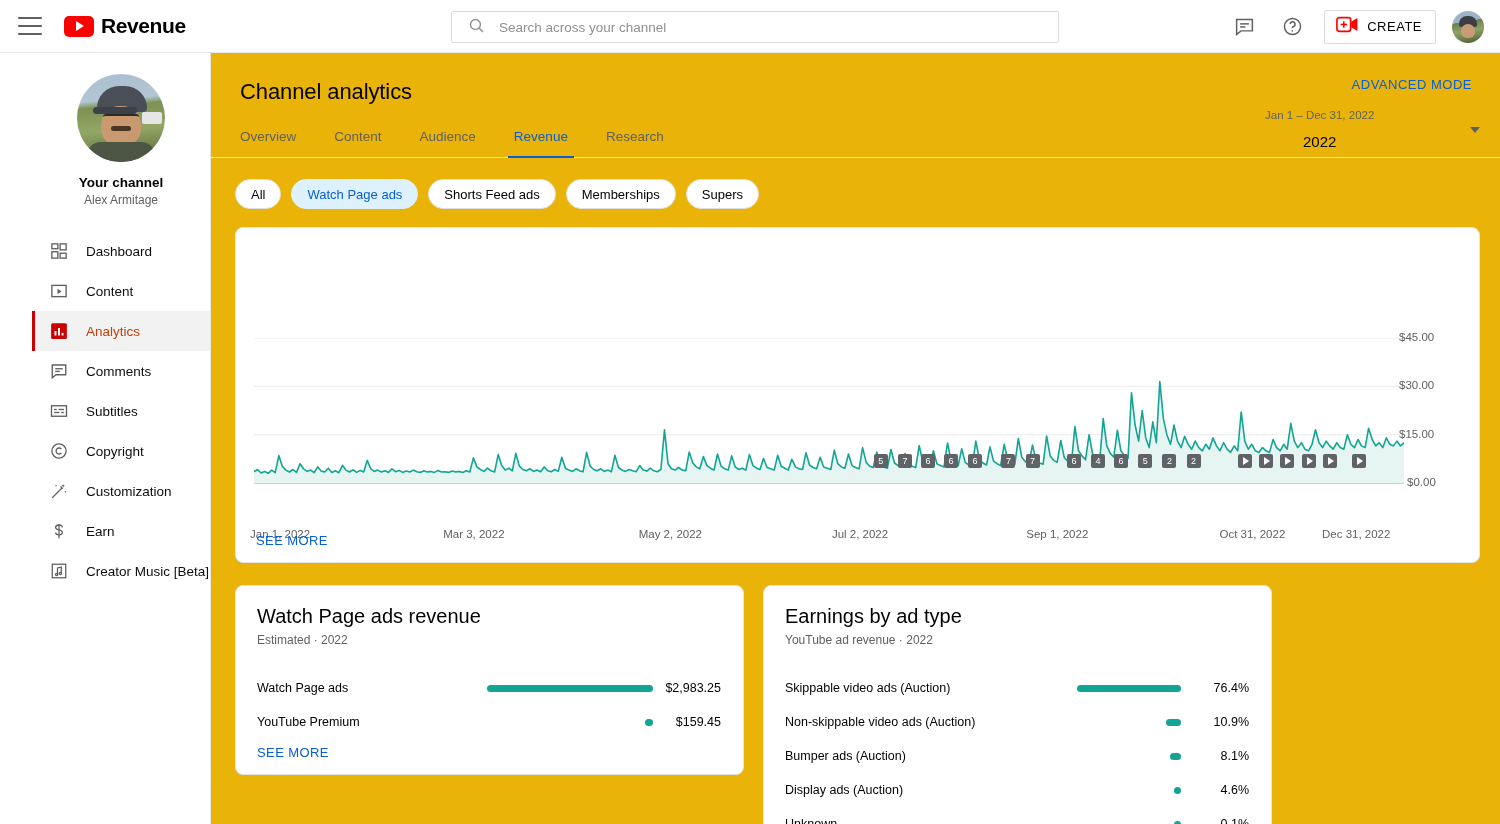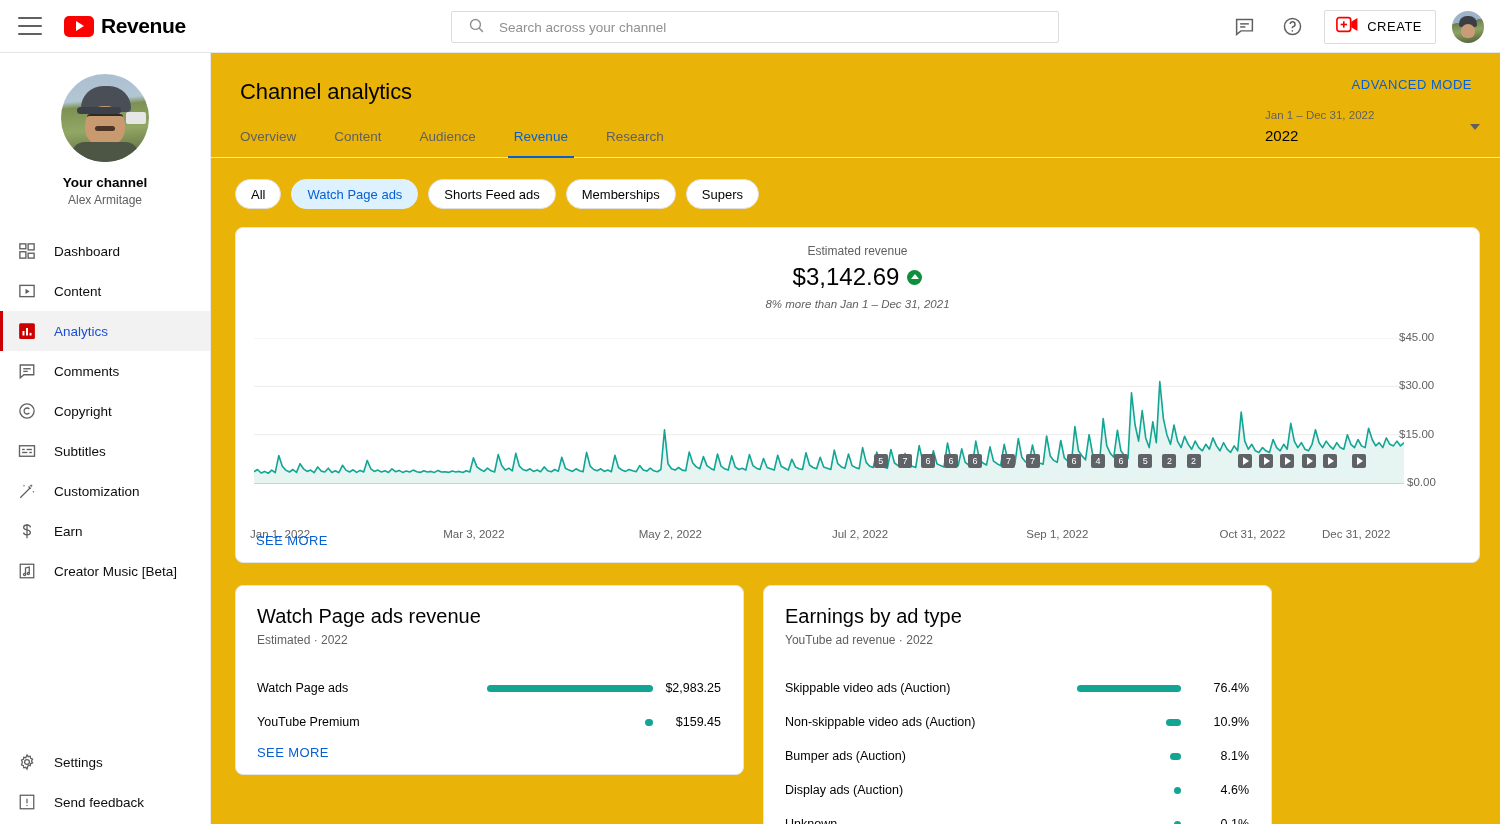--- a/index.html
+++ b/index.html
@@ -79,20 +79,21 @@
     content:""; position:absolute; left:9px; top:13px; width:14px; height:14px;
     background:#c99b76; border-radius: 7px 7px 6px 6px;
   }
 
   
   .sidebar {
     position: absolute; top: 53px; left: 0;
     width: 211px; height: 771px;
     background: #fff; border-right: 1px solid #e8e8e8;
     overflow: hidden;
+    padding-left: 32px;
   }
   .channel-block { padding-top: 21px; text-align: center; }
   .avatar-big {
     width: 88px; height: 88px; border-radius: 50%; margin: 0 auto;
     overflow: hidden; position: relative;
     background: linear-gradient(175deg,#a9bed0 0%,#b3c6d4 30%,#7d9154 37%,#93a765 62%,#53603a 100%);
     cursor: pointer;
   }
   .avatar-big .hat {
     position:absolute; left:20px; top:12px; width:50px; height:26px;
@@ -129,21 +130,21 @@
   .navitem {
     position: relative; height: 40px; display: flex; align-items: center;
     padding-left: 16px; cursor: pointer; gap: 16px;
   }
   .navitem .nlabel { font-size: 13.5px; color: #0d0d0d; }
   .navitem.active { background: #f2f2f2; }
   .navitem.active::before {
     content:""; position:absolute; left:0; top:0; width:3px; height:100%;
     background:#cc0000;
   }
-  .navitem.active .nlabel { color: #1d4ed8; font-weight: 500; }
+  .navitem.active .nlabel { color: #c2410c; font-weight: 500; }
   .nicon { width: 22px; height: 22px; display:flex; align-items:center; justify-content:center; flex:none; }
 
   .bottomnav { position: absolute; bottom: 0; left: 0; width: 211px; padding-bottom: 2px; }
 
   
   .main {
     position: absolute; top: 53px; left: 211px;
     width: 1289px; height: 771px; background: #eab308; overflow: hidden;
   }
   .page-head { padding: 26px 30px 0 29px; position: relative; }
@@ -152,21 +153,21 @@
     position: absolute; right: 28px; top: 24px;
     font-size: 13px; font-weight: 500; letter-spacing: 0.5px;
     color: #065fd4; cursor: pointer;
   }
   .daterange {
     position: absolute; right: 20px; top: 56px; width: 215px;
     display: flex; align-items: center; justify-content: space-between;
     cursor: pointer;
   }
   .dr-sub { font-size: 11.5px; color: #606060; }
-  .dr-main { font-size: 15px; color: #030303; margin-top: 6px; }
+  .dr-main { font-size: 15px; color: #030303; margin-top: 12px; text-align: center; }
   .caret { width:0;height:0;border-left:5px solid transparent;border-right:5px solid transparent;border-top:6px solid #606060; }
 
   .tabs {
     display: flex; gap: 10px; padding: 0 0 0 29px; margin-top: 24px;
     border-bottom: 1px solid #e5e5e5; position: relative;
   }
   .tab {
     font-size: 13.5px; color: #606060; padding: 0 14px 13px 14px;
     cursor: pointer; position: relative; white-space: nowrap;
   }
@@ -351,44 +352,44 @@
           <path d="M3 4h18v13H8l-5 4z"></path>
             <line x1="7" y1="9" x2="17" y2="9"></line>
             <line x1="7" y1="12.5" x2="13" y2="12.5"></line>
         </svg>
       </span>
       <span class="nlabel">Comments</span>
     </div>
 
     <div class="navitem">
       <span class="nicon">
-        <svg width="18" height="18" viewBox="0 0 24 24" fill="none" stroke="#606060" stroke-width="1.7">
-          <circle cx="12" cy="12" r="9.5"></circle>
-          <path d="M15.2 9.4a4 4 0 1 0 0 5.2"></path>
-        </svg>
-      </span>
-      <span class="nlabel">Copyright</span>
-    </div>
-
-    <div class="navitem">
-      <span class="nicon">
         <svg width="18" height="18" viewBox="0 0 24 24" fill="none" stroke="#606060" stroke-width="1.8">
           <rect x="2" y="5" width="20" height="14"></rect>
             <line x1="5.5" y1="10" x2="9" y2="10"></line>
           <line x1="11.5" y1="10" x2="18.5" y2="10"></line>
             <line x1="5.5" y1="14" x2="12.5" y2="14"></line>
           <line x1="15" y1="14" x2="18.5" y2="14"></line>
         </svg>
       </span>
       <span class="nlabel">Subtitles</span>
     </div>
 
     <div class="navitem">
       <span class="nicon">
         <svg width="18" height="18" viewBox="0 0 24 24" fill="none" stroke="#606060" stroke-width="1.7">
+          <circle cx="12" cy="12" r="9.5"></circle>
+          <path d="M15.2 9.4a4 4 0 1 0 0 5.2"></path>
+        </svg>
+      </span>
+      <span class="nlabel">Copyright</span>
+    </div>
+
+    <div class="navitem">
+      <span class="nicon">
+        <svg width="18" height="18" viewBox="0 0 24 24" fill="none" stroke="#606060" stroke-width="1.7">
           <line x1="3" y1="21" x2="16" y2="8"></line>
             <path d="M14 6l3 3"></path>
           <path d="M17.5 2.5l.7 1.8 1.8.7-1.8.7-.7 1.8-.7-1.8-1.8-.7 1.8-.7z" fill="#606060" stroke="none"></path>
           <circle cx="8" cy="5" r="0.9" fill="#606060" stroke="none"></circle>
           <circle cx="20.5" cy="13" r="0.9" fill="#606060" stroke="none"></circle>
         </svg>
       </span>
       <span class="nlabel">Customization</span>
     </div>
 
@@ -408,41 +409,20 @@
           <rect x="3" y="3" width="18" height="18"></rect>
           <path d="M10 16.5V8l5-1.2v8.2"></path>
           <circle cx="8.8" cy="16.8" r="1.5"></circle>
             <circle cx="13.8" cy="15.4" r="1.5"></circle>
         </svg>
       </span>
       <span class="nlabel">Creator Music [Beta]</span>
     </div>
   </div>
 
-  <div class="bottomnav">
-    <div class="navitem">
-      <span class="nicon">
-        <svg width="18" height="18" viewBox="0 0 24 24" fill="none" stroke="#606060" stroke-width="1.7">
-          <circle cx="12" cy="12" r="3.2"></circle>
-          <path d="M12 2.6l1.6 2.3 2.7-.6.5 2.8 2.6 1-1.3 2.5 1.3 2.5-2.6 1-.5 2.8-2.7-.6L12 21.4l-1.6-2.3-2.7.6-.5-2.8-2.6-1L5.9 12 4.6 9.5l2.6-1 .5-2.8 2.7.6z"></path>
-        </svg>
-      </span>
-      <span class="nlabel">Settings</span>
-    </div>
-    <div class="navitem">
-      <span class="nicon">
-        <svg width="18" height="18" viewBox="0 0 24 24" fill="none" stroke="#606060" stroke-width="1.7">
-          <rect x="3" y="3" width="18" height="18"></rect>
-          <line x1="12" y1="7.5" x2="12" y2="13.5"></line>
-          <circle cx="12" cy="16.5" r="0.95" fill="#606060" stroke="none"></circle>
-        </svg>
-      </span>
-      <span class="nlabel">Send feedback</span>
-    </div>
-  </div>
 </div>
 
 <div class="main">
   <div class="page-head">
     <div class="page-title">Channel analytics</div>
     <div class="advanced">ADVANCED MODE</div>
     <div class="daterange">
       <div>
         <div class="dr-sub">Jan 1 – Dec 31, 2022</div>
         <div class="dr-main">2022</div>
@@ -461,30 +441,20 @@
 
   <div class="chips">
     <div class="chip">All</div>
     <div class="chip selected">Watch Page ads</div>
     <div class="chip">Shorts Feed ads</div>
     <div class="chip">Memberships</div>
     <div class="chip">Supers</div>
   </div>
 
   <div class="card bigcard">
-    <div class="rev-head">
-      <div class="rev-label">Estimated revenue</div>
-      <div class="rev-value">
-        <span>$3,142.69</span>
-        <span class="up-badge">
-            <span class="ar"></span>
-          </span>
-      </div>
-      <div class="rev-delta">8% more than Jan 1 – Dec 31, 2021</div>
-    </div>
 
     <div class="chartbox">
       <svg id="chart-svg" width="1150" height="145" style="position:absolute;left:0;top:0;">
           <line x1="0" y1="96.7" x2="1150" y2="96.7" stroke="#ececec" stroke-width="1"></line>
           <line x1="0" y1="48.3" x2="1150" y2="48.3" stroke="#ececec" stroke-width="1"></line>
           <line x1="0" y1="0.0" x2="1150" y2="0.0" stroke="#ececec" stroke-width="1"></line>
           <path d="M0.0 133.7 L3.5 131.5 L7.1 135.0 L10.6 133.4 L14.2 135.3 L17.7 132.1 L21.2 134.7 L24.8 117.6 L28.3 128.2 L31.8 132.1 L35.4 134.0 L38.9 131.5 L42.5 134.4 L46.0 125.7 L49.5 130.8 L53.1 133.4 L56.6 132.1 L60.2 134.7 L63.7 128.9 L67.2 133.1 L70.8 134.0 L74.3 130.2 L77.8 134.4 L81.4 132.8 L84.9 134.7 L88.5 127.3 L92.0 132.1 L95.5 134.0 L99.1 131.8 L102.6 134.4 L106.2 132.4 L109.7 134.0 L113.2 122.4 L116.8 130.8 L120.3 133.4 L123.8 132.1 L127.4 134.0 L130.9 132.8 L134.5 134.4 L138.0 130.8 L141.5 133.7 L145.1 132.4 L148.6 134.4 L152.2 133.1 L155.7 134.0 L159.2 132.1 L162.8 133.7 L166.3 134.4 L169.8 132.8 L173.4 134.0 L176.9 133.4 L180.5 134.4 L184.0 132.4 L187.5 134.0 L191.1 133.7 L194.6 134.4 L198.2 133.1 L201.7 134.0 L205.2 133.4 L208.8 134.4 L212.3 132.8 L215.8 134.0 L219.4 119.9 L222.9 128.9 L226.5 131.5 L230.0 133.4 L233.5 130.2 L237.1 132.8 L240.6 134.0 L244.2 116.6 L247.7 127.6 L251.2 132.1 L254.8 130.2 L258.3 132.8 L261.8 115.4 L265.4 128.2 L268.9 131.5 L272.5 132.8 L276.0 130.8 L279.5 133.4 L283.1 132.1 L286.6 133.7 L290.2 128.9 L293.7 132.8 L297.2 133.7 L300.8 131.5 L304.3 133.4 L307.8 119.2 L311.4 130.2 L314.9 132.1 L318.5 133.4 L322.0 130.8 L325.5 132.8 L329.1 133.7 L332.6 114.4 L336.2 128.2 L339.7 131.5 L343.2 132.8 L346.8 130.8 L350.3 133.4 L353.8 132.1 L357.4 133.7 L360.9 117.3 L364.5 129.5 L368.0 132.1 L371.5 133.4 L375.1 131.5 L378.6 132.8 L382.2 133.7 L385.7 127.6 L389.2 132.1 L392.8 133.1 L396.3 130.2 L399.8 132.8 L403.4 133.7 L406.9 131.5 L410.5 91.8 L414.0 125.7 L417.5 130.8 L421.1 132.1 L424.6 129.5 L428.2 132.1 L431.7 132.8 L435.2 114.1 L438.8 125.0 L442.3 128.9 L445.8 130.8 L449.4 118.6 L452.9 127.6 L456.5 130.2 L460.0 132.1 L463.5 116.0 L467.1 128.2 L470.6 130.8 L474.2 132.1 L477.7 117.9 L481.2 128.9 L484.8 131.5 L488.3 130.2 L491.8 132.1 L495.4 116.6 L498.9 127.6 L502.5 130.2 L506.0 131.5 L509.5 120.5 L513.1 129.5 L516.6 130.8 L520.2 132.1 L523.7 117.3 L527.2 128.2 L530.8 130.2 L534.3 132.1 L537.8 121.2 L541.4 128.9 L544.9 130.8 L548.5 131.5 L552.0 114.7 L555.5 127.0 L559.1 129.5 L562.6 130.8 L566.2 119.2 L569.7 128.9 L573.2 130.2 L576.8 131.5 L580.3 112.1 L583.8 125.7 L587.4 128.9 L590.9 130.2 L594.5 116.0 L598.0 127.6 L601.5 129.5 L605.1 130.8 L608.6 109.6 L612.2 124.4 L615.7 128.2 L619.2 129.5 L622.8 114.1 L626.3 126.3 L629.8 128.9 L633.4 130.2 L636.9 111.5 L640.5 125.0 L644.0 127.6 L647.5 128.9 L651.1 115.4 L654.6 127.0 L658.2 128.2 L661.7 129.5 L665.2 107.6 L668.8 123.7 L672.3 127.0 L675.8 128.2 L679.4 112.8 L682.9 125.7 L686.5 127.6 L690.0 128.9 L693.5 105.0 L697.1 122.4 L700.6 126.3 L704.2 127.6 L707.7 110.8 L711.2 124.4 L714.8 127.0 L718.3 128.2 L721.8 103.1 L725.4 121.2 L728.9 125.0 L732.5 127.0 L736.0 108.9 L739.5 123.1 L743.1 125.7 L746.6 127.6 L750.2 106.3 L753.7 121.8 L757.2 124.4 L760.8 126.3 L764.3 100.5 L767.8 119.2 L771.4 123.7 L774.9 125.7 L778.5 107.0 L782.0 122.4 L785.5 125.0 L789.1 126.3 L792.6 98.0 L796.2 117.9 L799.7 122.4 L803.2 124.4 L806.8 102.5 L810.3 119.9 L813.8 123.1 L817.4 125.0 L820.9 88.6 L824.5 112.8 L828.0 117.9 L831.5 121.8 L835.1 96.7 L838.6 116.0 L842.2 120.5 L845.7 122.4 L849.2 80.6 L852.8 107.9 L856.3 115.4 L859.8 119.2 L863.4 92.2 L866.9 112.8 L870.5 117.9 L874.0 120.5 L877.5 54.8 L881.1 87.0 L884.6 103.1 L888.2 72.5 L891.7 99.9 L895.2 109.6 L898.8 83.8 L902.3 104.7 L905.8 43.5 L909.4 80.6 L912.9 96.7 L916.5 106.3 L920.0 87.0 L923.5 103.1 L927.1 109.6 L930.6 98.3 L934.2 106.3 L937.7 111.2 L941.2 103.1 L944.8 109.6 L948.3 112.8 L951.8 106.3 L955.4 111.2 L958.9 99.9 L962.5 107.9 L966.0 112.8 L969.5 104.7 L973.1 111.2 L976.6 114.4 L980.2 107.9 L983.7 112.8 L987.2 74.1 L990.8 103.1 L994.3 111.2 L997.8 106.3 L1001.4 112.8 L1004.9 114.4 L1008.5 109.6 L1012.0 112.8 L1015.5 114.4 L1019.1 101.5 L1022.6 109.6 L1026.2 112.8 L1029.7 106.3 L1033.2 111.2 L1036.8 85.4 L1040.3 103.1 L1043.8 109.6 L1047.4 104.7 L1050.9 111.2 L1054.5 112.8 L1058.0 106.3 L1061.5 91.8 L1065.1 104.7 L1068.6 109.6 L1072.2 103.1 L1075.7 107.9 L1079.2 111.2 L1082.8 104.7 L1086.3 109.6 L1089.8 111.2 L1093.4 96.7 L1096.9 106.3 L1100.5 109.6 L1104.0 101.5 L1107.5 107.9 L1111.1 109.6 L1114.6 90.2 L1118.2 101.5 L1121.7 107.9 L1125.2 104.7 L1128.8 109.6 L1132.3 99.9 L1135.8 106.3 L1139.4 107.9 L1142.9 103.1 L1146.5 107.9 L1150.0 104.7 L1150 145 L0 145 Z" fill="#e6f5f2"></path>
           <path d="M0.0 133.7 L3.5 131.5 L7.1 135.0 L10.6 133.4 L14.2 135.3 L17.7 132.1 L21.2 134.7 L24.8 117.6 L28.3 128.2 L31.8 132.1 L35.4 134.0 L38.9 131.5 L42.5 134.4 L46.0 125.7 L49.5 130.8 L53.1 133.4 L56.6 132.1 L60.2 134.7 L63.7 128.9 L67.2 133.1 L70.8 134.0 L74.3 130.2 L77.8 134.4 L81.4 132.8 L84.9 134.7 L88.5 127.3 L92.0 132.1 L95.5 134.0 L99.1 131.8 L102.6 134.4 L106.2 132.4 L109.7 134.0 L113.2 122.4 L116.8 130.8 L120.3 133.4 L123.8 132.1 L127.4 134.0 L130.9 132.8 L134.5 134.4 L138.0 130.8 L141.5 133.7 L145.1 132.4 L148.6 134.4 L152.2 133.1 L155.7 134.0 L159.2 132.1 L162.8 133.7 L166.3 134.4 L169.8 132.8 L173.4 134.0 L176.9 133.4 L180.5 134.4 L184.0 132.4 L187.5 134.0 L191.1 133.7 L194.6 134.4 L198.2 133.1 L201.7 134.0 L205.2 133.4 L208.8 134.4 L212.3 132.8 L215.8 134.0 L219.4 119.9 L222.9 128.9 L226.5 131.5 L230.0 133.4 L233.5 130.2 L237.1 132.8 L240.6 134.0 L244.2 116.6 L247.7 127.6 L251.2 132.1 L254.8 130.2 L258.3 132.8 L261.8 115.4 L265.4 128.2 L268.9 131.5 L272.5 132.8 L276.0 130.8 L279.5 133.4 L283.1 132.1 L286.6 133.7 L290.2 128.9 L293.7 132.8 L297.2 133.7 L300.8 131.5 L304.3 133.4 L307.8 119.2 L311.4 130.2 L314.9 132.1 L318.5 133.4 L322.0 130.8 L325.5 132.8 L329.1 133.7 L332.6 114.4 L336.2 128.2 L339.7 131.5 L343.2 132.8 L346.8 130.8 L350.3 133.4 L353.8 132.1 L357.4 133.7 L360.9 117.3 L364.5 129.5 L368.0 132.1 L371.5 133.4 L375.1 131.5 L378.6 132.8 L382.2 133.7 L385.7 127.6 L389.2 132.1 L392.8 133.1 L396.3 130.2 L399.8 132.8 L403.4 133.7 L406.9 131.5 L410.5 91.8 L414.0 125.7 L417.5 130.8 L421.1 132.1 L424.6 129.5 L428.2 132.1 L431.7 132.8 L435.2 114.1 L438.8 125.0 L442.3 128.9 L445.8 130.8 L449.4 118.6 L452.9 127.6 L456.5 130.2 L460.0 132.1 L463.5 116.0 L467.1 128.2 L470.6 130.8 L474.2 132.1 L477.7 117.9 L481.2 128.9 L484.8 131.5 L488.3 130.2 L491.8 132.1 L495.4 116.6 L498.9 127.6 L502.5 130.2 L506.0 131.5 L509.5 120.5 L513.1 129.5 L516.6 130.8 L520.2 132.1 L523.7 117.3 L527.2 128.2 L530.8 130.2 L534.3 132.1 L537.8 121.2 L541.4 128.9 L544.9 130.8 L548.5 131.5 L552.0 114.7 L555.5 127.0 L559.1 129.5 L562.6 130.8 L566.2 119.2 L569.7 128.9 L573.2 130.2 L576.8 131.5 L580.3 112.1 L583.8 125.7 L587.4 128.9 L590.9 130.2 L594.5 116.0 L598.0 127.6 L601.5 129.5 L605.1 130.8 L608.6 109.6 L612.2 124.4 L615.7 128.2 L619.2 129.5 L622.8 114.1 L626.3 126.3 L629.8 128.9 L633.4 130.2 L636.9 111.5 L640.5 125.0 L644.0 127.6 L647.5 128.9 L651.1 115.4 L654.6 127.0 L658.2 128.2 L661.7 129.5 L665.2 107.6 L668.8 123.7 L672.3 127.0 L675.8 128.2 L679.4 112.8 L682.9 125.7 L686.5 127.6 L690.0 128.9 L693.5 105.0 L697.1 122.4 L700.6 126.3 L704.2 127.6 L707.7 110.8 L711.2 124.4 L714.8 127.0 L718.3 128.2 L721.8 103.1 L725.4 121.2 L728.9 125.0 L732.5 127.0 L736.0 108.9 L739.5 123.1 L743.1 125.7 L746.6 127.6 L750.2 106.3 L753.7 121.8 L757.2 124.4 L760.8 126.3 L764.3 100.5 L767.8 119.2 L771.4 123.7 L774.9 125.7 L778.5 107.0 L782.0 122.4 L785.5 125.0 L789.1 126.3 L792.6 98.0 L796.2 117.9 L799.7 122.4 L803.2 124.4 L806.8 102.5 L810.3 119.9 L813.8 123.1 L817.4 125.0 L820.9 88.6 L824.5 112.8 L828.0 117.9 L831.5 121.8 L835.1 96.7 L838.6 116.0 L842.2 120.5 L845.7 122.4 L849.2 80.6 L852.8 107.9 L856.3 115.4 L859.8 119.2 L863.4 92.2 L866.9 112.8 L870.5 117.9 L874.0 120.5 L877.5 54.8 L881.1 87.0 L884.6 103.1 L888.2 72.5 L891.7 99.9 L895.2 109.6 L898.8 83.8 L902.3 104.7 L905.8 43.5 L909.4 80.6 L912.9 96.7 L916.5 106.3 L920.0 87.0 L923.5 103.1 L927.1 109.6 L930.6 98.3 L934.2 106.3 L937.7 111.2 L941.2 103.1 L944.8 109.6 L948.3 112.8 L951.8 106.3 L955.4 111.2 L958.9 99.9 L962.5 107.9 L966.0 112.8 L969.5 104.7 L973.1 111.2 L976.6 114.4 L980.2 107.9 L983.7 112.8 L987.2 74.1 L990.8 103.1 L994.3 111.2 L997.8 106.3 L1001.4 112.8 L1004.9 114.4 L1008.5 109.6 L1012.0 112.8 L1015.5 114.4 L1019.1 101.5 L1022.6 109.6 L1026.2 112.8 L1029.7 106.3 L1033.2 111.2 L1036.8 85.4 L1040.3 103.1 L1043.8 109.6 L1047.4 104.7 L1050.9 111.2 L1054.5 112.8 L1058.0 106.3 L1061.5 91.8 L1065.1 104.7 L1068.6 109.6 L1072.2 103.1 L1075.7 107.9 L1079.2 111.2 L1082.8 104.7 L1086.3 109.6 L1089.8 111.2 L1093.4 96.7 L1096.9 106.3 L1100.5 109.6 L1104.0 101.5 L1107.5 107.9 L1111.1 109.6 L1114.6 90.2 L1118.2 101.5 L1121.7 107.9 L1125.2 104.7 L1128.8 109.6 L1132.3 99.9 L1135.8 106.3 L1139.4 107.9 L1142.9 103.1 L1146.5 107.9 L1150.0 104.7 " fill="none" stroke="#12a594" stroke-width="1.6" stroke-linejoin="round"></path>
         </svg>
       <div class="ylabels">

